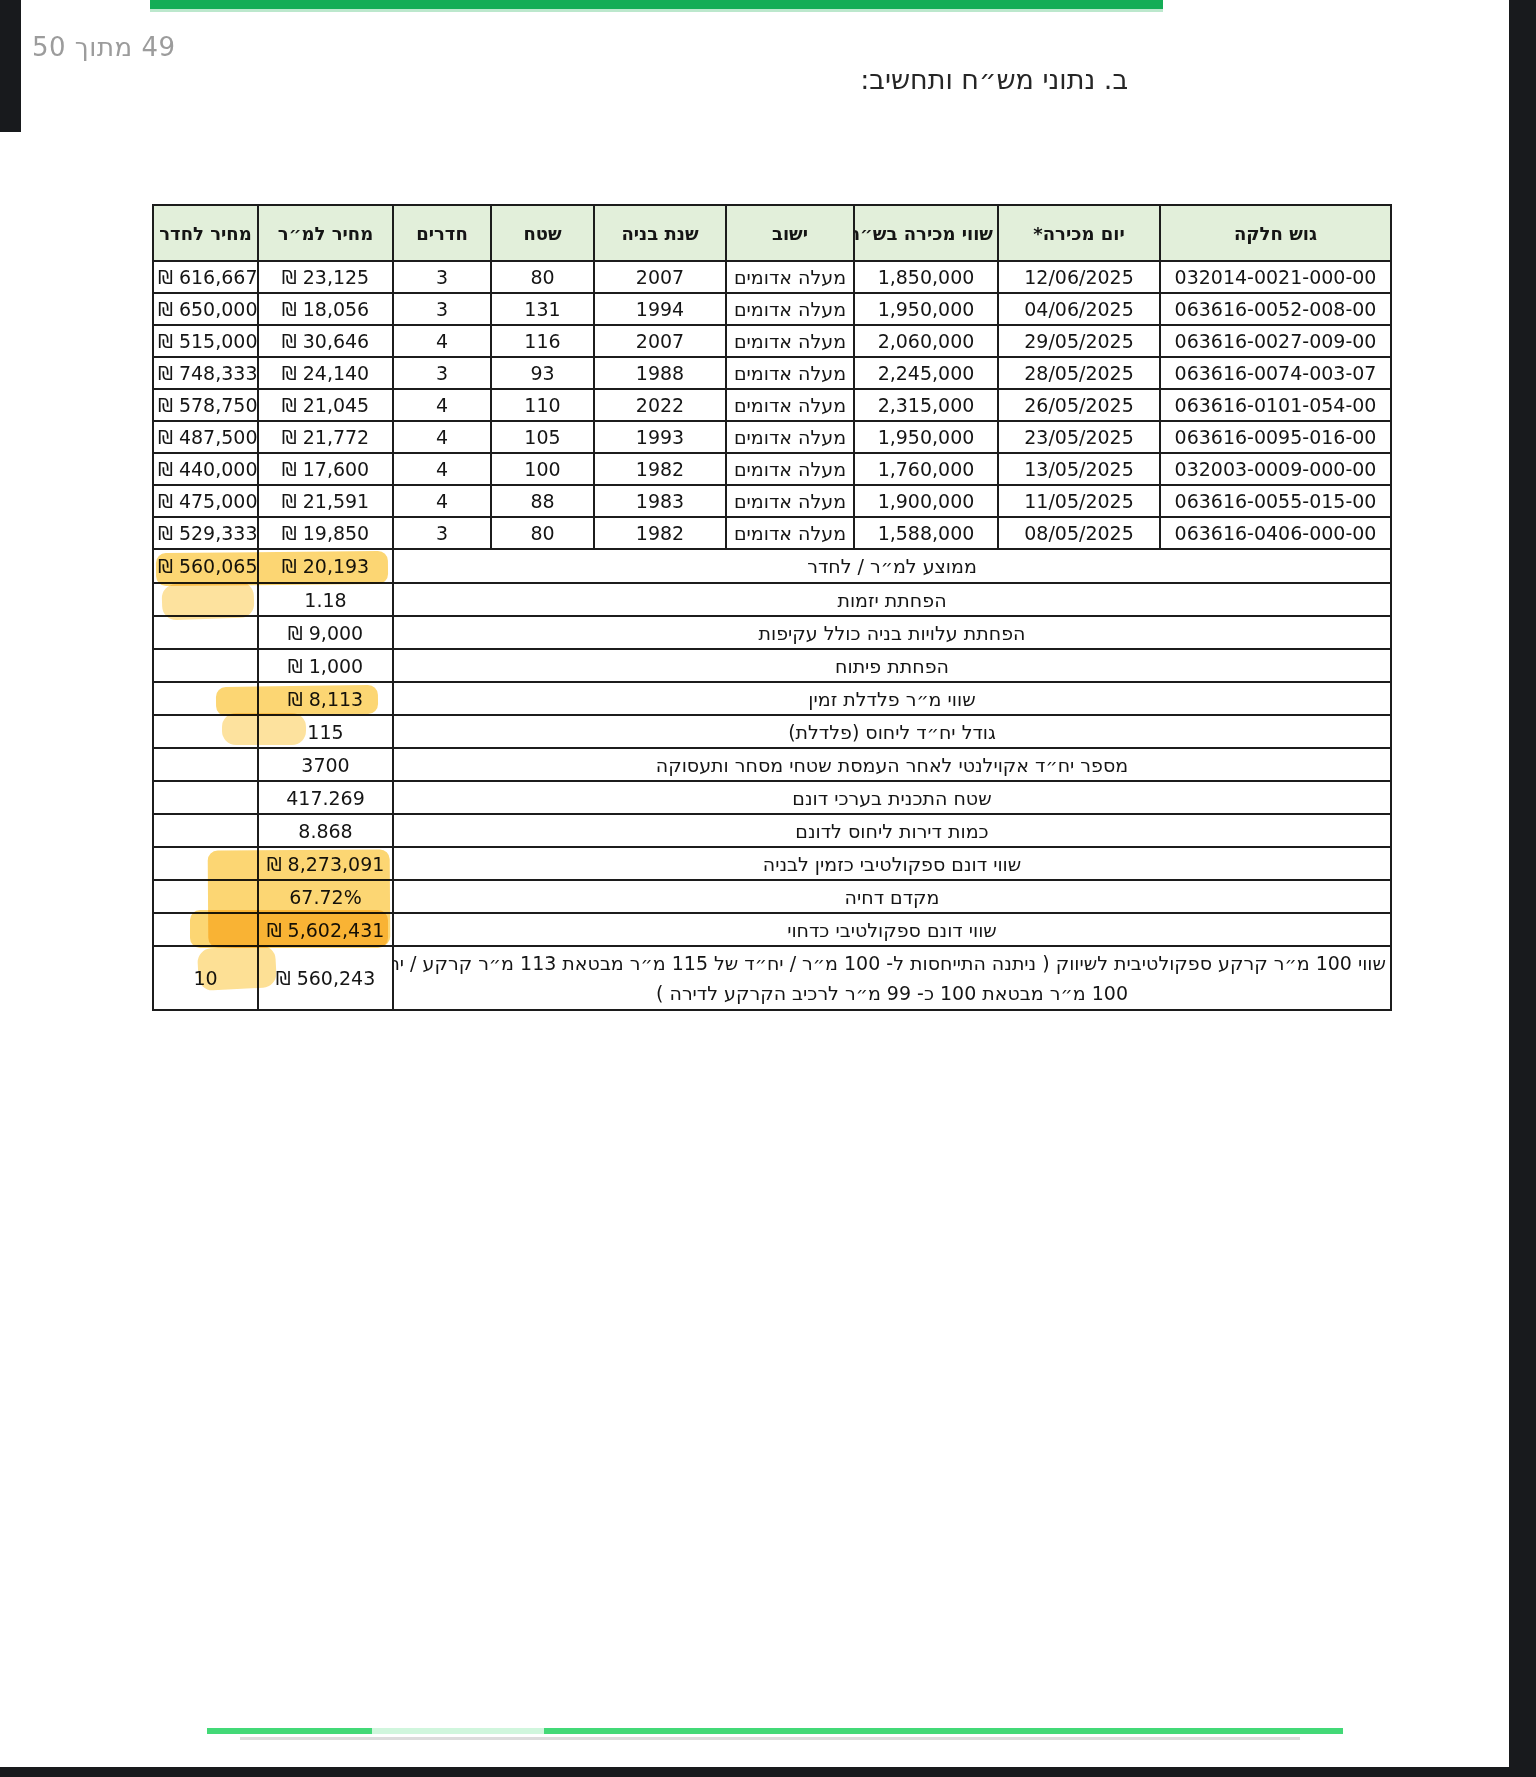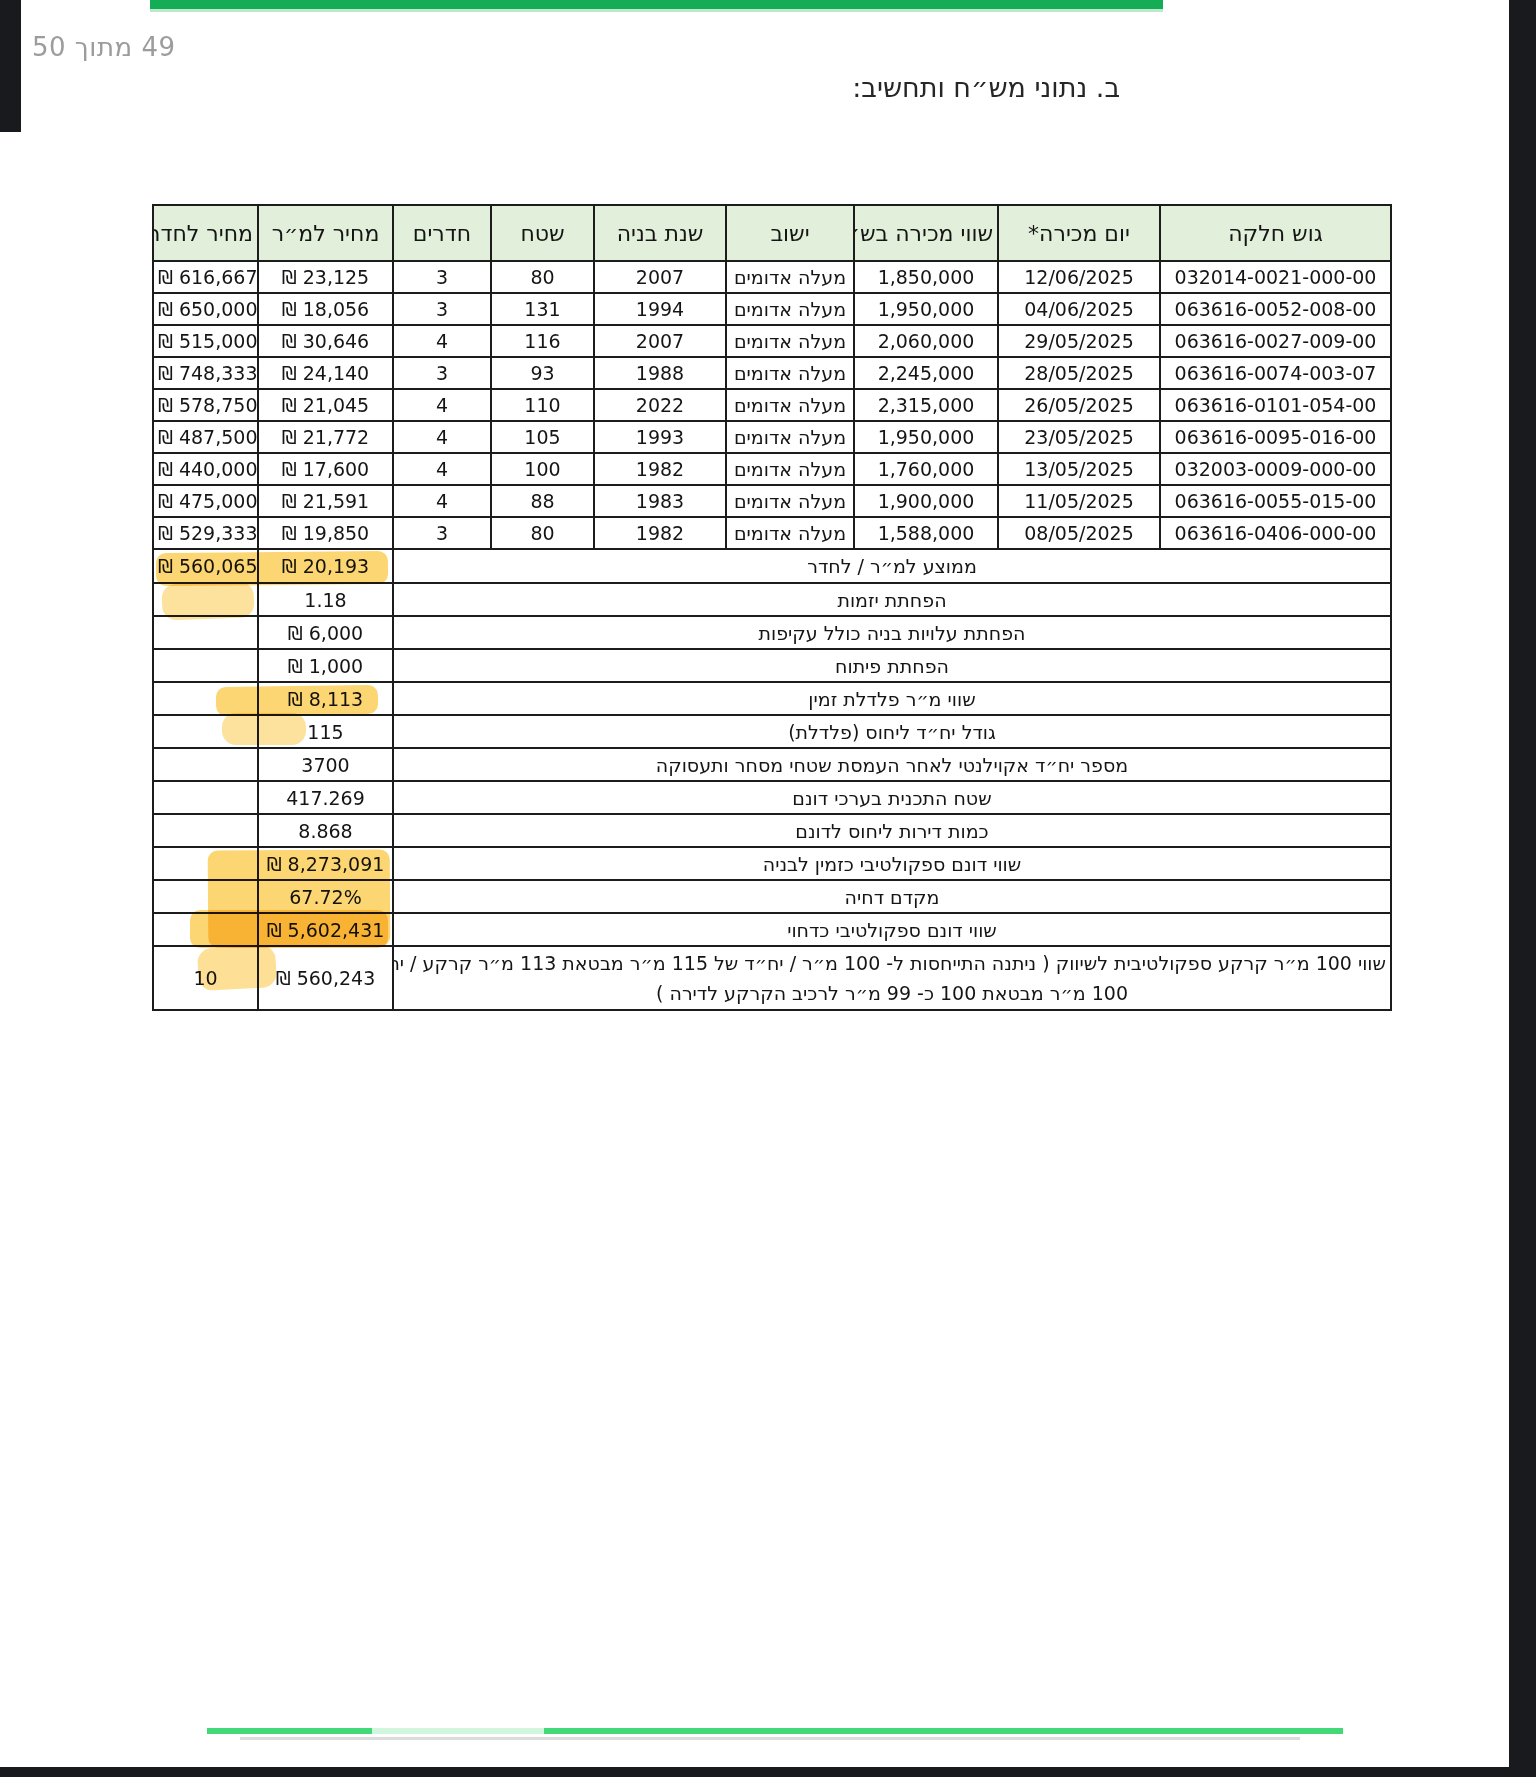--- a/index.html
+++ b/index.html
@@ -11,33 +11,33 @@
   .edge-left-top{position:absolute;left:0;top:0;width:21px;height:132px;background:#181a1d;}
   .edge-right{position:absolute;right:0;top:0;width:27px;height:1777px;background:#181a1d;}
   .edge-bottom{position:absolute;left:0;top:1767px;width:1536px;height:10px;background:#181a1d;}
   .topbar{position:absolute;left:150px;top:0;width:1013px;height:9px;background:#14ad56;}
   .topbar-fade{position:absolute;left:150px;top:9px;width:1013px;height:3px;background:#bce8cd;}
   .page-indicator{
     position:absolute;left:32px;top:32px;font-size:26px;color:#9c9c9c;
     direction:rtl;letter-spacing:.5px;
   }
   .doc-title{
-    position:absolute;right:408px;top:64px;margin:8px;font-size:27px;font-weight:400;
+    position:absolute;right:408px;top:64px;margin:0;font-size:27px;font-weight:400;
     color:#262626;direction:rtl;
   }
   
   .table-wrap{position:absolute;left:152px;top:204px;width:1238px;height:807px;}
   table.appraisal{
     border-collapse:collapse;table-layout:fixed;direction:rtl;width:1238px;
   }
   table.appraisal th, table.appraisal td{
     border:2px solid #1c1c1c;text-align:center;vertical-align:middle;
     font-size:19px;padding:0 4px;overflow:hidden;white-space:nowrap;color:#151515;
   }
-  table.appraisal th{background:#e2efda;font-weight:400;height:54px;font-size:22px;}
+  table.appraisal th{background:#e2efda;font-weight:700;height:54px;font-size:18px;}
   tr.data-row{height:32px;}
   tr.avg-row{height:34px;}
   tr.sum-row{height:33px;}
   tr.final-row{height:64px;}
   td.ltr{direction:ltr;unicode-bidi:isolate;}
   td.final-label{white-space:normal;font-size:17px;line-height:1.6;padding:2px 10px;}
   td.final-label .ln{display:block;}
   
   .hl{
     position:absolute;background:#fbc63d;opacity:.72;mix-blend-mode:multiply;
@@ -202,21 +202,21 @@
           <td class="ltr">₪ 20,193</td>
           <td class="ltr">₪ 560,065</td>
         </tr>
         <tr class="sum-row">
           <td colspan="7">הפחתת יזמות</td>
           <td class="ltr">1.18</td>
           <td></td>
         </tr>
         <tr class="sum-row">
           <td colspan="7">הפחתת עלויות בניה כולל עקיפות</td>
-          <td class="ltr">₪ 6,000</td>
+          <td class="ltr">₪ 9,000</td>
           <td></td>
         </tr>
         <tr class="sum-row">
           <td colspan="7">הפחתת פיתוח</td>
           <td class="ltr">₪ 1,000</td>
           <td></td>
         </tr>
         <tr class="sum-row">
           <td colspan="7">שווי מ״ר פלדלת זמין</td>
           <td class="ltr">₪ 8,113</td>

